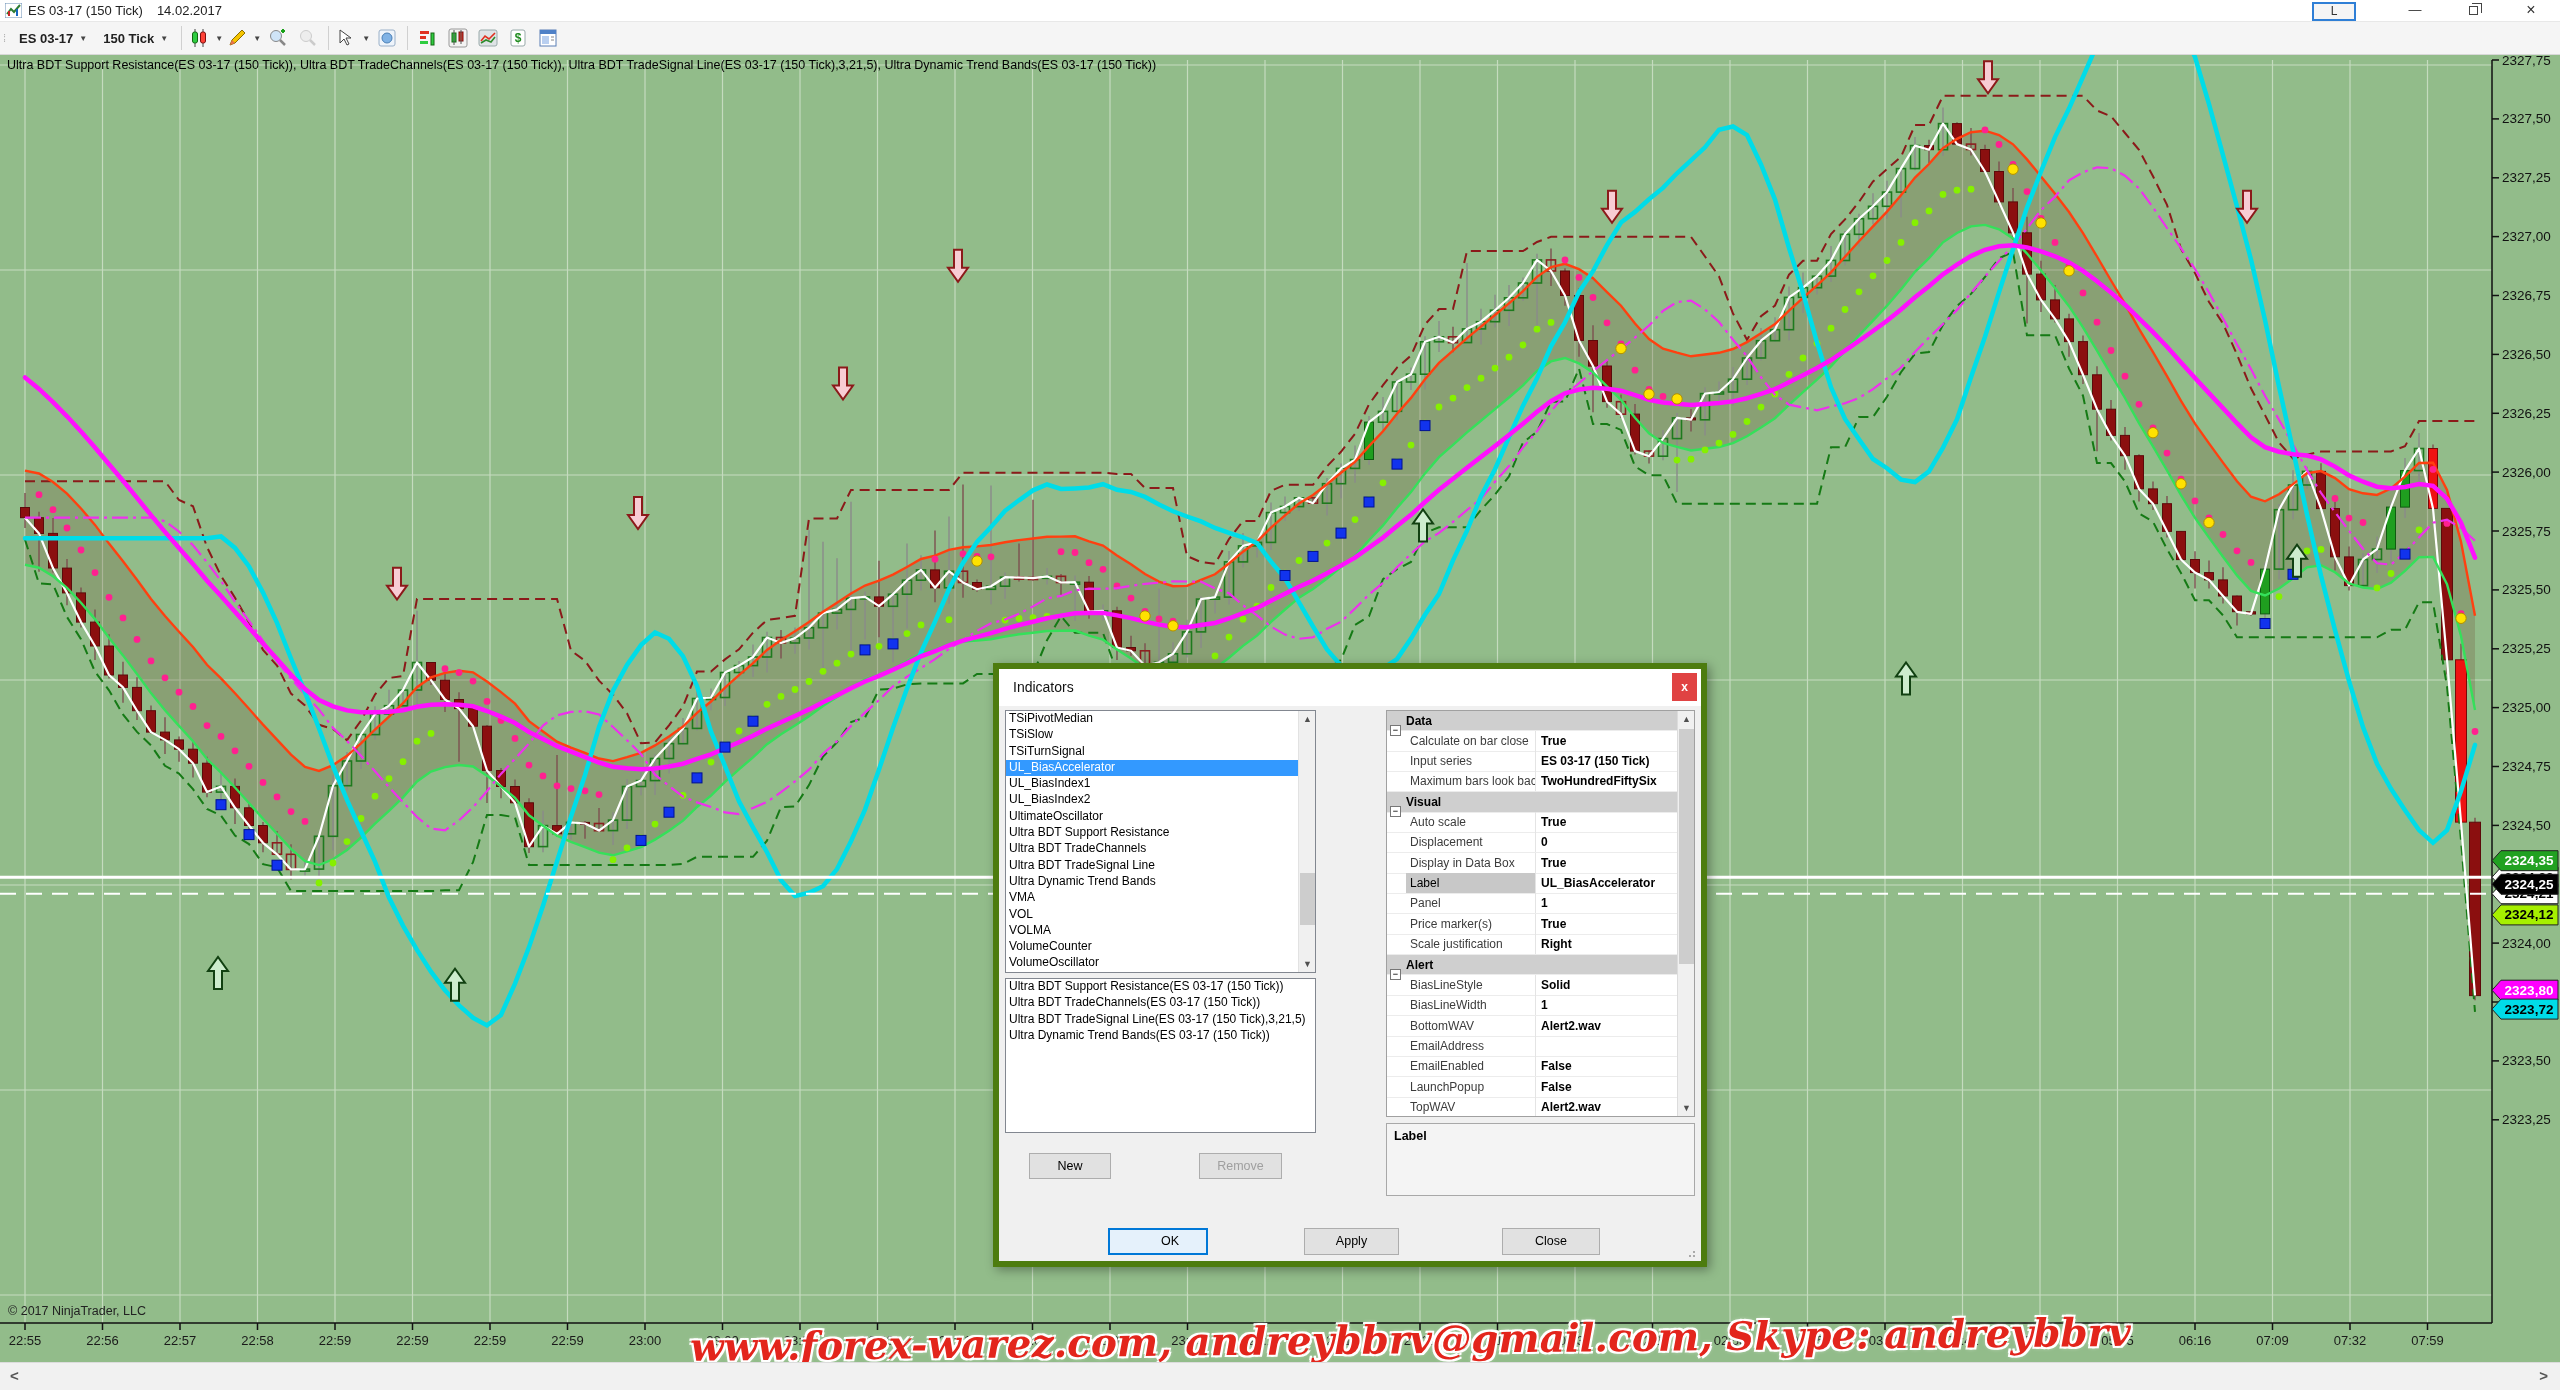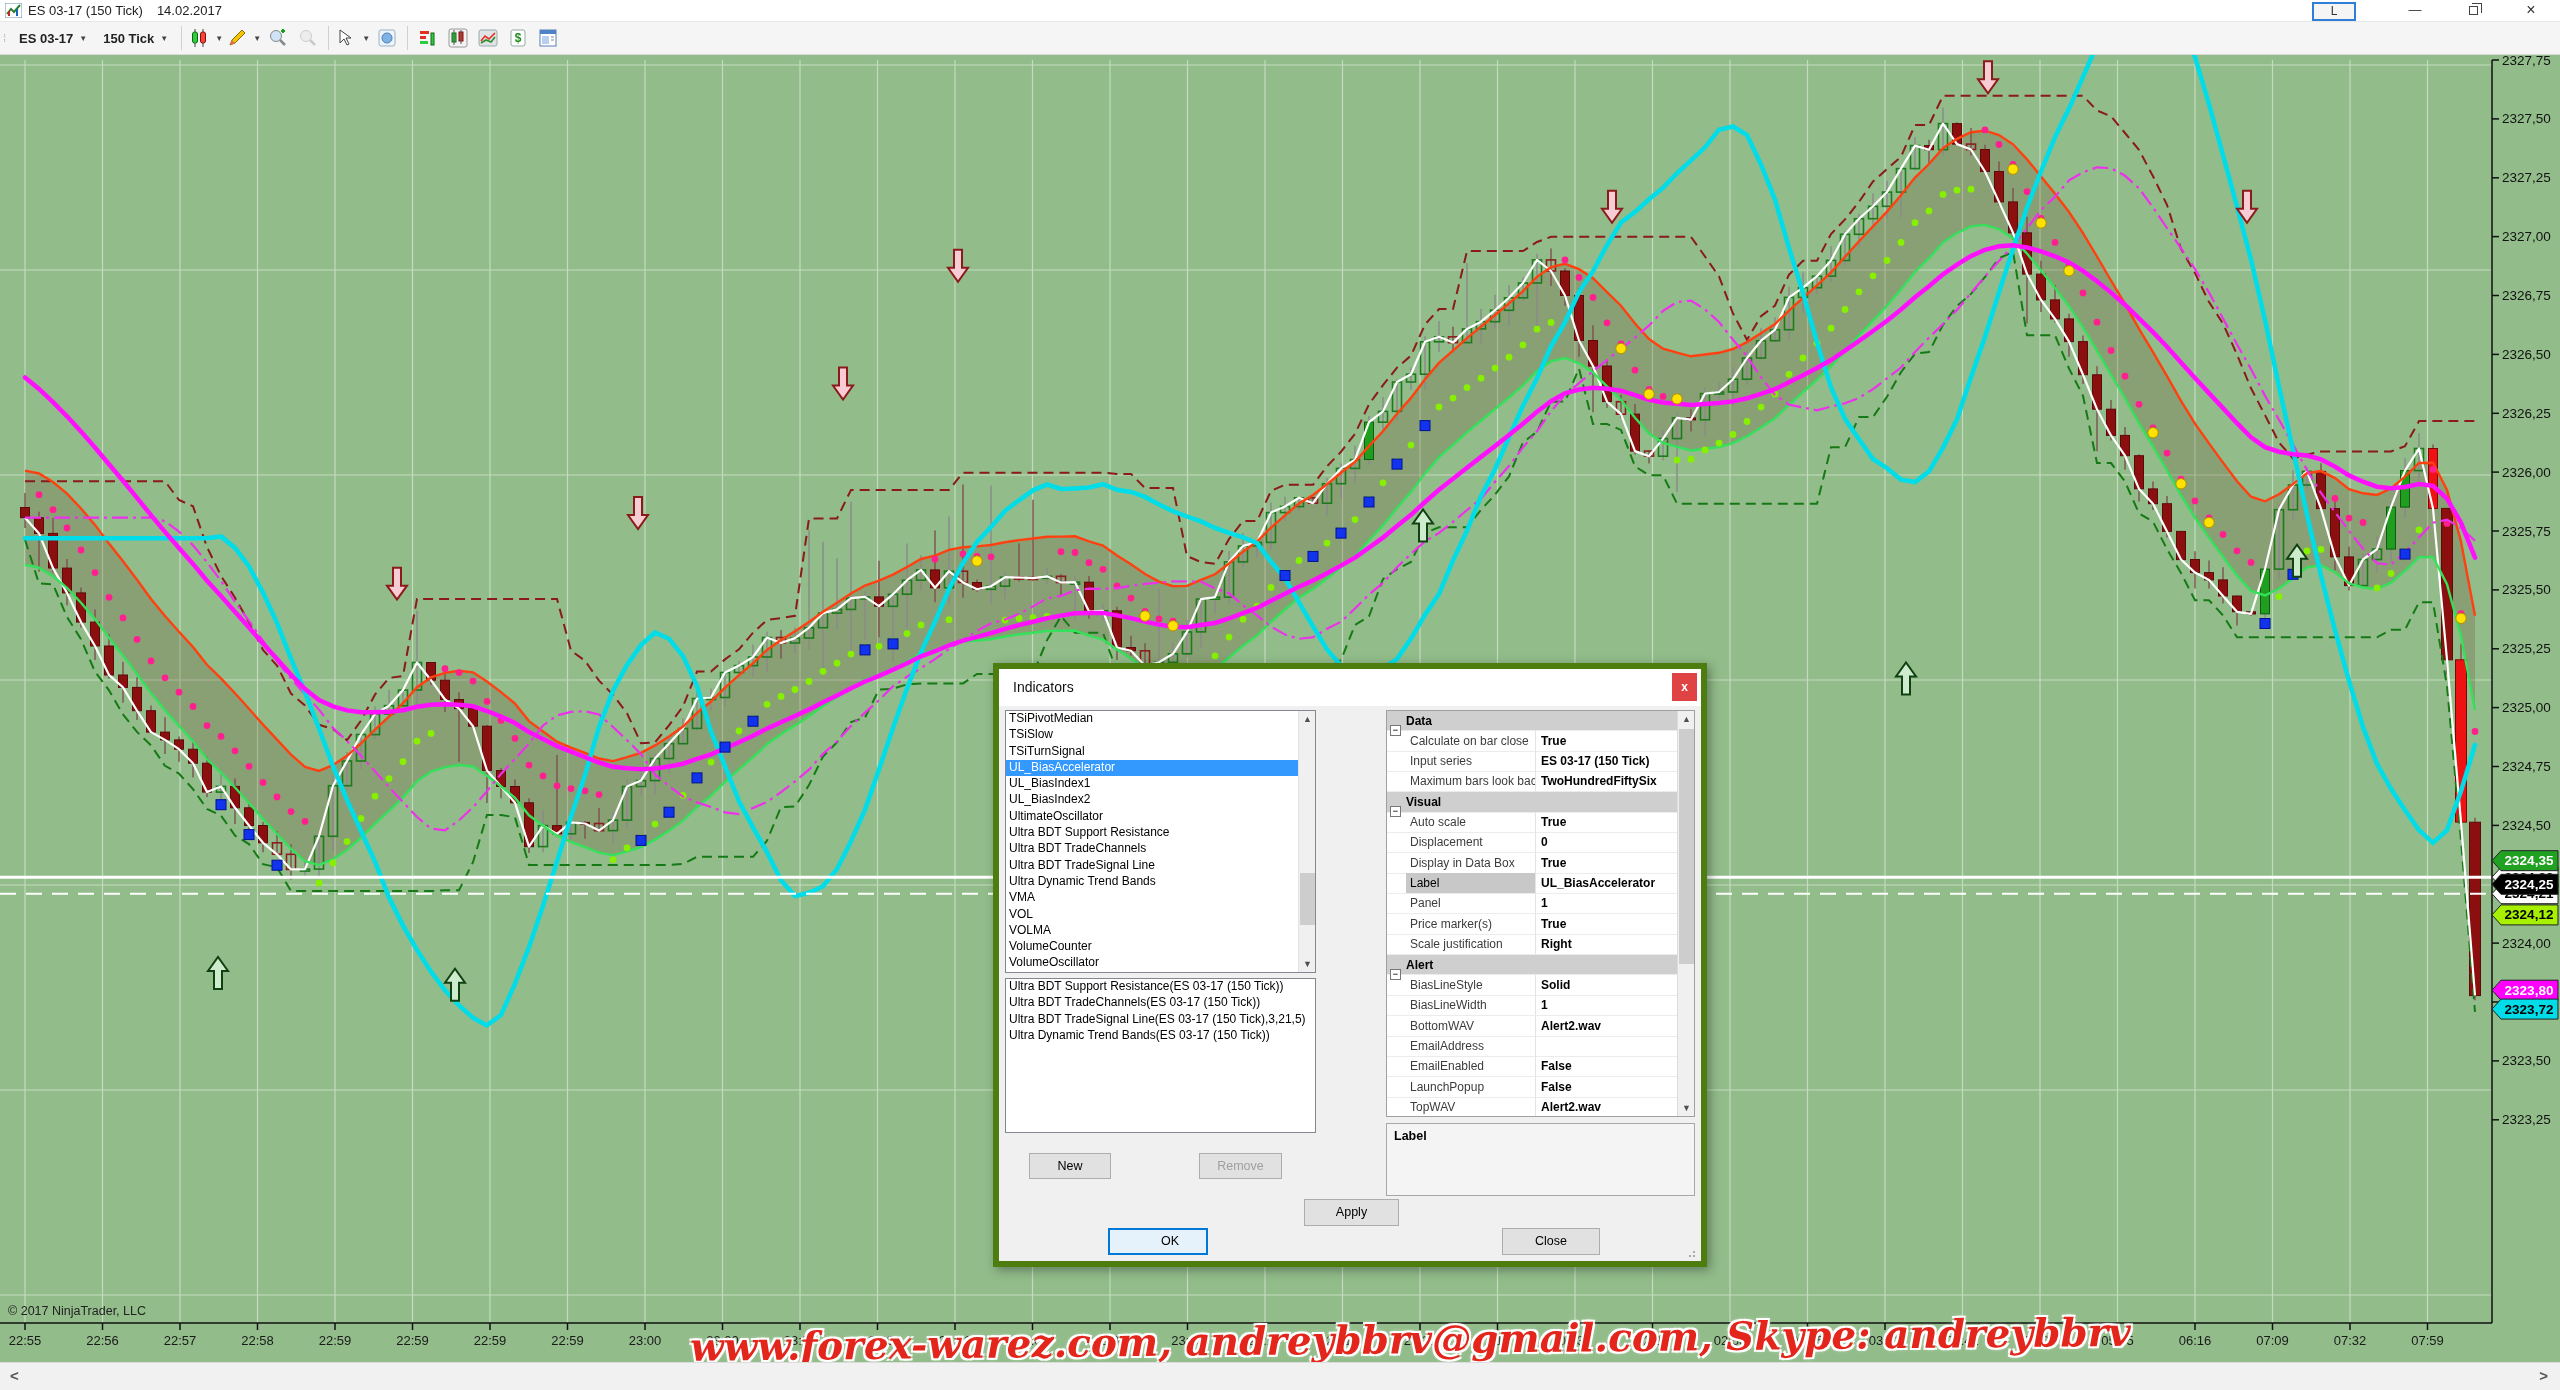--- a/index.html
+++ b/index.html
@@ -951,20 +951,21 @@
         <text x="2529" y="810.2" text-anchor="middle" font-size="13.5" font-weight="bold" fill="#ffffff">2324,35</text>
         <path d="M2492 829.3 L2501 819.3 H2558 V839.3 H2501 Z" fill="#000000" stroke="#222"></path>
         <text x="2529" y="833.8" text-anchor="middle" font-size="13.5" font-weight="bold" fill="#ffffff">2324,25</text>
         <path d="M2492 859.9 L2501 849.9 H2558 V869.9 H2501 Z" fill="#a6f000" stroke="#222"></path>
         <text x="2529" y="864.4" text-anchor="middle" font-size="13.5" font-weight="bold" fill="#000000">2324,12</text>
         <path d="M2492 935.2 L2501 925.2 H2558 V945.2 H2501 Z" fill="#ff00ff" stroke="#222"></path>
         <text x="2529" y="939.7" text-anchor="middle" font-size="13.5" font-weight="bold" fill="#ffffff">2323,80</text>
         <path d="M2492 954.1 L2501 944.1 H2558 V964.1 H2501 Z" fill="#00dce8" stroke="#222"></path>
         <text x="2529" y="958.6" text-anchor="middle" font-size="13.5" font-weight="bold" fill="#000000">2323,72</text>
       </svg>
+    <div class="chart-header">Ultra BDT Support Resistance(ES 03-17 (150 Tick)), Ultra BDT TradeChannels(ES 03-17 (150 Tick)), Ultra BDT TradeSignal Line(ES 03-17 (150 Tick),3,21,5), Ultra Dynamic Trend Bands(ES 03-17 (150 Tick))</div>
     <div class="copyright">© 2017 NinjaTrader, LLC</div>
     <div class="watermark">www.forex-warez.com, andreybbrv@gmail.com, Skype: andreybbrv</div>
 
     <div class="dialog">
       <div class="dlg-title">
         <span class="dlg-title-text">Indicators</span>
         <div class="dlg-close">x</div>
       </div>
 
       <div class="listbox lb-avail" id="lb-avail">
@@ -1110,21 +1111,21 @@
           <div class="vs-thumb" style="top:18px; height:58%;"></div>
           <div class="vs-dn">▼</div>
         </div>
       </div>
 
       <div class="desc-panel">
         <div class="desc-title">Label</div>
       </div>
 
       <div class="btn default" style="left:109px; top:559px; width:100px; height:27px; line-height:23px;padding-left:24px;">OK</div>
-      <div class="btn" style="left:305px; top:530px; width:95px; height:27px; line-height:25px;">Apply</div>
+      <div class="btn" style="left:305px; top:559px; width:95px; height:27px; line-height:25px;">Apply</div>
       <div class="btn" style="left:503px; top:559px; width:98px; height:27px; line-height:25px;">Close</div>
       <div class="dlg-grip"></div>
     </div>
   </div>
 
   <div class="statusbar">
     <span class="sb-arrow" style="left:10px;">&lt;</span>
     <span class="sb-arrow" style="right:12px;">&gt;</span>
   </div>
 </div>

